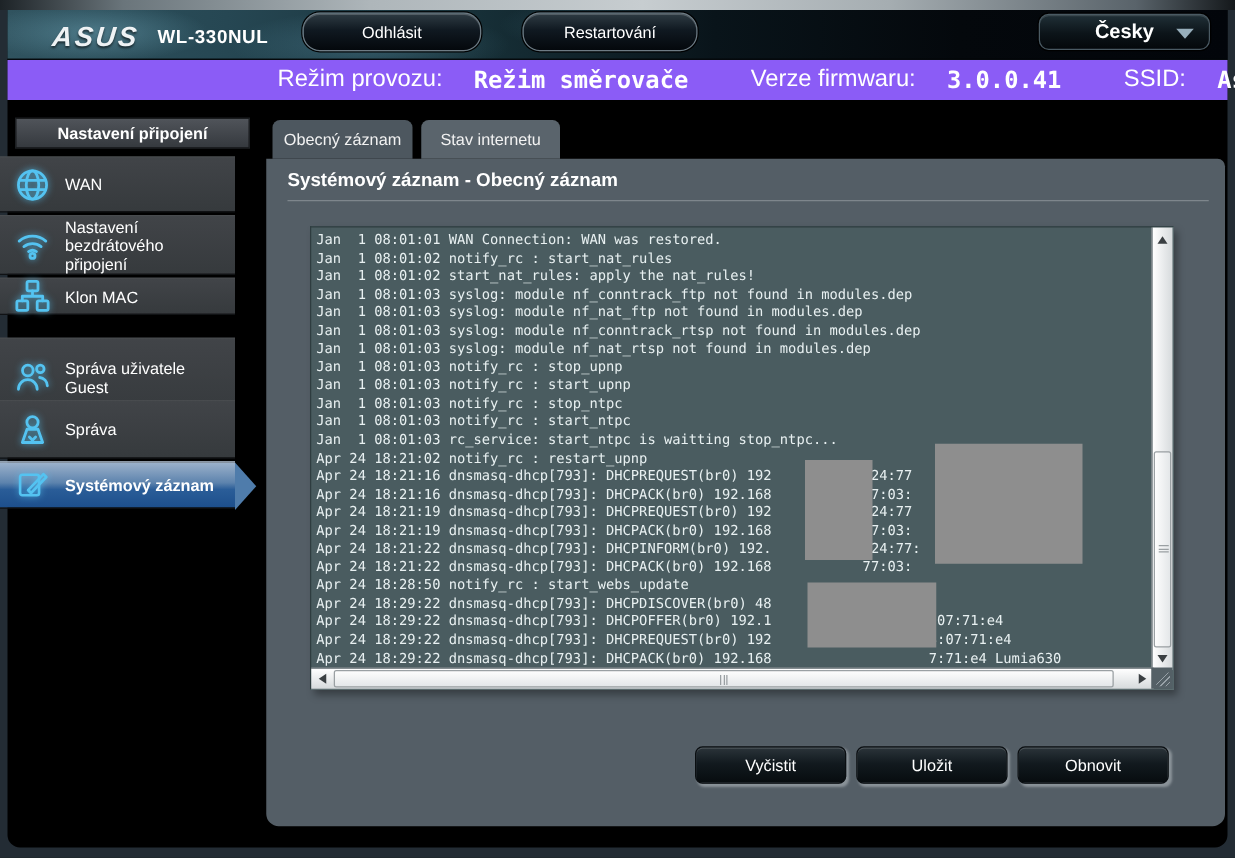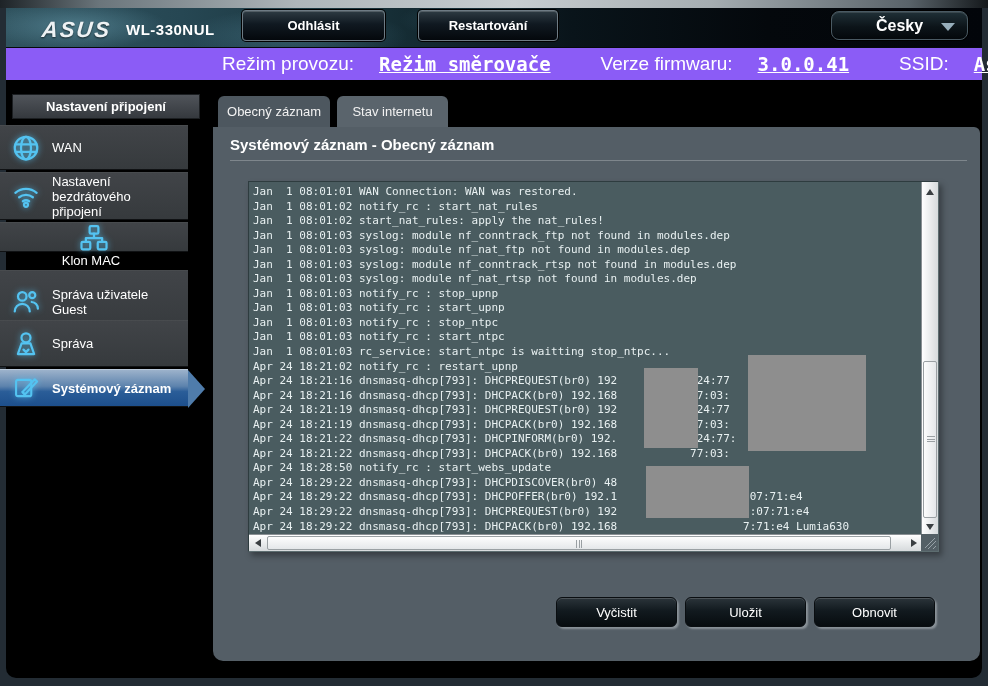--- a/index.html
+++ b/index.html
@@ -16,38 +16,38 @@
   .header-band { position:absolute; left:6px; top:8px; width:976px; height:40px; overflow:hidden;
     background:
       radial-gradient(ellipse 130px 34px at 70px 18px, rgba(130,190,210,.38), transparent 70%),
       radial-gradient(ellipse 160px 40px at 290px 28px, rgba(105,165,190,.30), transparent 70%),
       radial-gradient(ellipse 110px 30px at 470px 12px, rgba(95,155,180,.22), transparent 70%),
       linear-gradient(90deg,#30535f 0%,#264753 18%,#173038 38%,#09141a 58%,#04080c 78%,#02050a 100%);
     border-bottom:1px solid #05090c; }
   .asus-logo { position:absolute; left:36px; top:9px; color:#eef2f4; font-size:22px; font-weight:700;
     font-style:italic; letter-spacing:2px; transform:skewX(-6deg); text-shadow:0 1px 2px rgba(0,0,0,.6); }
   .model-name { position:absolute; left:120px; top:13px; color:#fff; font-size:15px; font-weight:700; letter-spacing:.5px; }
-  .top-btn { position:absolute; top:2px; height:31px; border-radius:4px; border:1px solid #6e7b84;
+  .top-btn { position:absolute; top:2px; height:31px; border-radius:14px; border:1px solid #6e7b84;
     background:linear-gradient(180deg,#2e3b43 0%,#101921 45%,#04080c 100%);
     color:#fff; font-size:13px; display:flex; align-items:center; justify-content:center;
-    box-shadow:0 0 0 1px #000, inset 0 1px 0 rgba(255,255,255,.18); cursor:pointer;font-weight:bold; }
+    box-shadow:0 0 0 1px #000, inset 0 1px 0 rgba(255,255,255,.18); cursor:pointer; }
   .btn-logout { left:236px; width:143px; }
   .btn-reboot { left:412px; width:140px; }
   .lang-select { position:absolute; left:825px; top:3px; width:137px; height:29px; border-radius:8px;
     border:1px solid #4a5a63; background:linear-gradient(180deg,#203037 0%,#0c1419 55%,#04080b 100%);
     color:#fff; font-size:16px; font-weight:700; display:flex; align-items:center; justify-content:center;
     box-shadow:0 0 0 1px #000, inset 0 1px 0 rgba(255,255,255,.12); cursor:pointer; }
   .lang-caret { position:absolute; right:12px; top:11px; width:0; height:0;
     border-left:7px solid transparent; border-right:7px solid transparent; border-top:8px solid #97aebb; }
 
   
   .infobar { position:absolute; left:6px; top:48px; width:976px; height:32px; background:#8b5cf6;
     display:flex; align-items:center; padding-left:216px; gap:25px; color:#fff; font-size:19px; white-space:nowrap; }
   .info-label { color:#fff; }
-  .info-link { font-family:"DejaVu Sans Mono", monospace; font-weight:700; text-decoration:underline;
+  .info-link { font-family:"DejaVu Sans Mono", monospace; font-weight:700; 
     color:#fff; cursor:pointer; }
   .info-gap { width:14px; }
 
   
   .sidebar { position:absolute; left:12px; top:94px; width:188px; }
   .sb-header { height:25px; background:linear-gradient(180deg,#50545a 0%,#35393e 100%);
     color:#fff; font-size:13px; font-weight:700; display:flex; align-items:center; justify-content:center;
     border:1px solid #1c1f22; }
   .sb-item { position:absolute; left:0; width:188px; display:flex; align-items:center;
     background:linear-gradient(180deg,#414448 0%,#363a3d 100%);
@@ -170,21 +170,21 @@
       <svg class="sbicon" width="30" height="30" viewBox="0 0 24 24">
           <path d="M3.5 9.5a13 13 0 0 1 17 0"></path>
           <path d="M6.5 13a9 9 0 0 1 11 0"></path>
           <path d="M9.5 16.2a4.6 4.6 0 0 1 5 0"></path>
           <circle cx="12" cy="19" r="1.6"></circle>
         </svg>
     </span>
     <span class="lbl">Nastavení bezdrátového připojení</span>
   </div>
 
-  <div class="sb-item" style="top:222px; height:30px;flex-direction:column;">
+  <div class="sb-item" style="top:222px; height:30px;">
     <span class="ico">
       <svg class="sbicon" width="30" height="30" viewBox="0 0 24 24">
           <rect x="8.5" y="2.5" width="7" height="6" rx="1"></rect>
           <rect x="2" y="15" width="7" height="6" rx="1"></rect>
           <rect x="15" y="15" width="7" height="6" rx="1"></rect>
           <path d="M12 8.5V12M5.5 15v-3h13v3"></path>
         </svg>
     </span>
     <span class="lbl">Klon MAC</span>
   </div>

